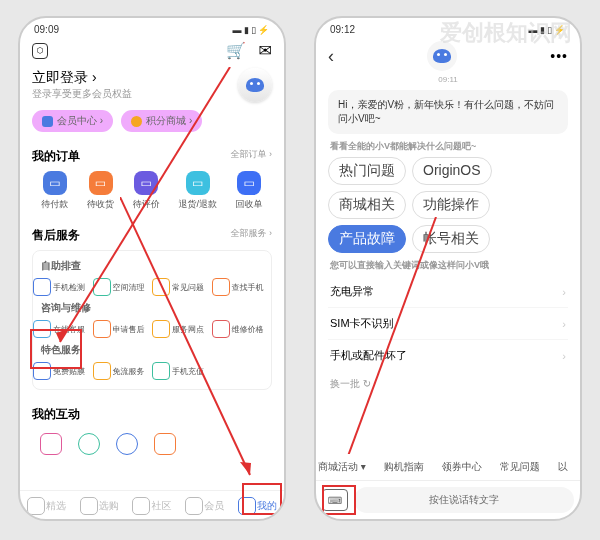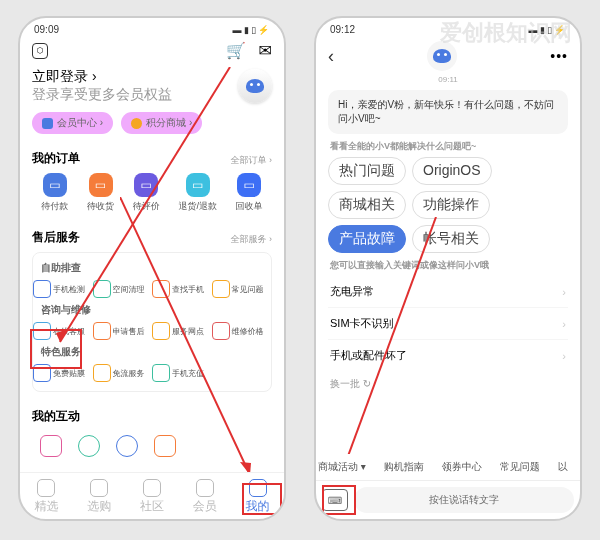--- a/index.html
+++ b/index.html
@@ -8,45 +8,45 @@
 .phones { display: flex; gap: 28px; padding: 16px 18px; height: 540px; }
 .phone { width: 270px; height: 505px; background: #fff; border-radius: 28px; border: 2px solid #ccc; overflow: hidden; position: relative; display: flex; flex-direction: column; }
 .statusbar { display: flex; justify-content: space-between; align-items: center; padding: 6px 14px 2px; font-size: 10px; color: #333; }
 .sb-right { display: flex; gap: 2px; font-size: 9px; align-items: center; }
 .content { flex: 1; overflow: hidden; padding: 0 12px; position: relative; }
 .topbar { display: flex; justify-content: space-between; align-items: center; padding: 4px 0; }
 .hex-icon { width: 16px; height: 16px; border: 1.5px solid #333; border-radius: 4px; transform: rotate(0); display: flex; align-items: center; justify-content: center; font-size: 8px; }
 .topbar-right { display: flex; gap: 12px; align-items: center; }
 .login-row { display: flex; justify-content: space-between; align-items: center; margin: 4px 0; }
 .login-title { font-size: 14px; font-weight: normal; }
-.login-sub { font-size: 14px; color: #999; }
+.login-sub { font-size: 10px; color: #999; }
 .avatar { width: 34px; height: 34px; border-radius: 50%; background: linear-gradient(#fff, #e5e5e5); display: flex; align-items: center; justify-content: center; box-shadow: 0 1px 3px rgba(0,0,0,0.15); }
 .avatar-face { width: 18px; height: 14px; background: #4a7ae0; border-radius: 50% 50% 40% 40%; position: relative; }
 .avatar-face::before, .avatar-face::after { content: ""; position: absolute; width: 3px; height: 3px; background: #fff; border-radius: 50%; top: 4px; }
 .avatar-face::before { left: 4px; } .avatar-face::after { right: 4px; }
 .chips { display: flex; gap: 8px; margin: 8px 0; }
 .chip { display: flex; align-items: center; gap: 4px; background: #f0abfc; border-radius: 14px; padding: 4px 10px; font-size: 10px; color: #666; }
 .chip-blue { width: 11px; height: 11px; background: #4a7ae0; border-radius: 3px; }
 .chip-orange { width: 11px; height: 11px; background: #f5a623; border-radius: 50%; }
 .section { margin: 6px 0; }
-.section-head { display: flex; justify-content: space-between; align-items: flex-end; margin-bottom: 6px; margin-top: 16px; }
+.section-head { display: flex; justify-content: space-between; align-items: flex-start; margin-bottom: 6px; margin-top: 16px; }
 .section-title { font-size: 12px; font-weight: bold; }
 .section-more { font-size: 9px; color: #999; }
 .order-row { display: flex; justify-content: space-around; }
 .order-item { display: flex; flex-direction: column; align-items: center; gap: 3px; font-size: 9px; color: #555; }
 .order-icon { width: 24px; height: 24px; border-radius: 8px; display: flex; align-items: center; justify-content: center; color: #fff; font-size: 12px; }
 .grid-box { border: 1px solid #eee; border-radius: 8px; padding: 6px 0; }
 .grid-label { font-size: 10px; padding: 2px 8px; color: #666; font-weight: 600; }
 .grid-row { display: flex; justify-content: space-around; margin: 3px 0; }
 .grid-item { display: flex; flex-direction: row; align-items: center; gap: 2px; font-size: 8px; color: #555; width: 25%; }
 .grid-icon { width: 18px; height: 18px; border: 1.5px solid; border-radius: 4px; }
 .red-sel { position: absolute; border: 2px solid #e03030; pointer-events: none; }
 .arrow-svg { position: absolute; pointer-events: none; }
 .tabbar { display: flex; justify-content: space-around; padding: 6px 0 4px; border-top: 1px solid #f0f0f0; }
-.tab-item { display: flex; flex-direction: column; align-items: center; font-size: 12px; color: #bbb; gap: 1px; }
+.tab-item { display: flex; flex-direction: row; align-items: center; font-size: 10px; color: #bbb; gap: 1px; }
 .tab-item.active { color: #4a7ae0; }
 .tab-icon { width: 18px; height: 18px; border: 1.5px solid currentColor; border-radius: 5px; }
 .interact-row { display: flex; gap: 16px; padding: 4px 8px; }
 .interact-icon { width: 22px; height: 22px; border: 1.5px solid; border-radius: 6px; }
 
 .p2-header { display: flex; justify-content: space-between; align-items: center; padding: 4px 0 2px; }
 .back-icon { font-size: 18px; color: #333; }
 .dots { font-size: 14px; letter-spacing: 1px; }
 .p2-avatar { width: 30px; height: 30px; border-radius: 50%; background: #f5f5f5; display: flex; align-items: center; justify-content: center; }
 .time-pill { text-align: center; font-size: 8px; color: #aaa; margin: 2px 0; }
@@ -143,26 +143,26 @@
         <div class="grid-row" id="g1-row">
               <div class="grid-item">
                 <div class="grid-icon" style="border-color:#4a7ae0"></div>
                 <span>手机检测</span>
               </div>
               <div class="grid-item">
                 <div class="grid-icon" style="border-color:#3dbf9f"></div>
                 <span>空间清理</span>
               </div>
               <div class="grid-item">
+                <div class="grid-icon" style="border-color:#f5a623"></div>
+                <span>常见问题</span>
+              </div>
+              <div class="grid-item">
                 <div class="grid-icon" style="border-color:#f57c3a"></div>
                 <span>查找手机</span>
-              </div>
-              <div class="grid-item">
-                <div class="grid-icon" style="border-color:#f5a623"></div>
-                <span>常见问题</span>
               </div>
             </div>
         <div class="grid-label">咨询与维修</div>
         <div class="grid-row" id="g2-row">
               <div class="grid-item">
                 <div class="grid-icon" style="border-color:#4aa7e0"></div>
                 <span>在线客服</span>
               </div>
               <div class="grid-item">
                 <div class="grid-icon" style="border-color:#f57c3a"></div>

